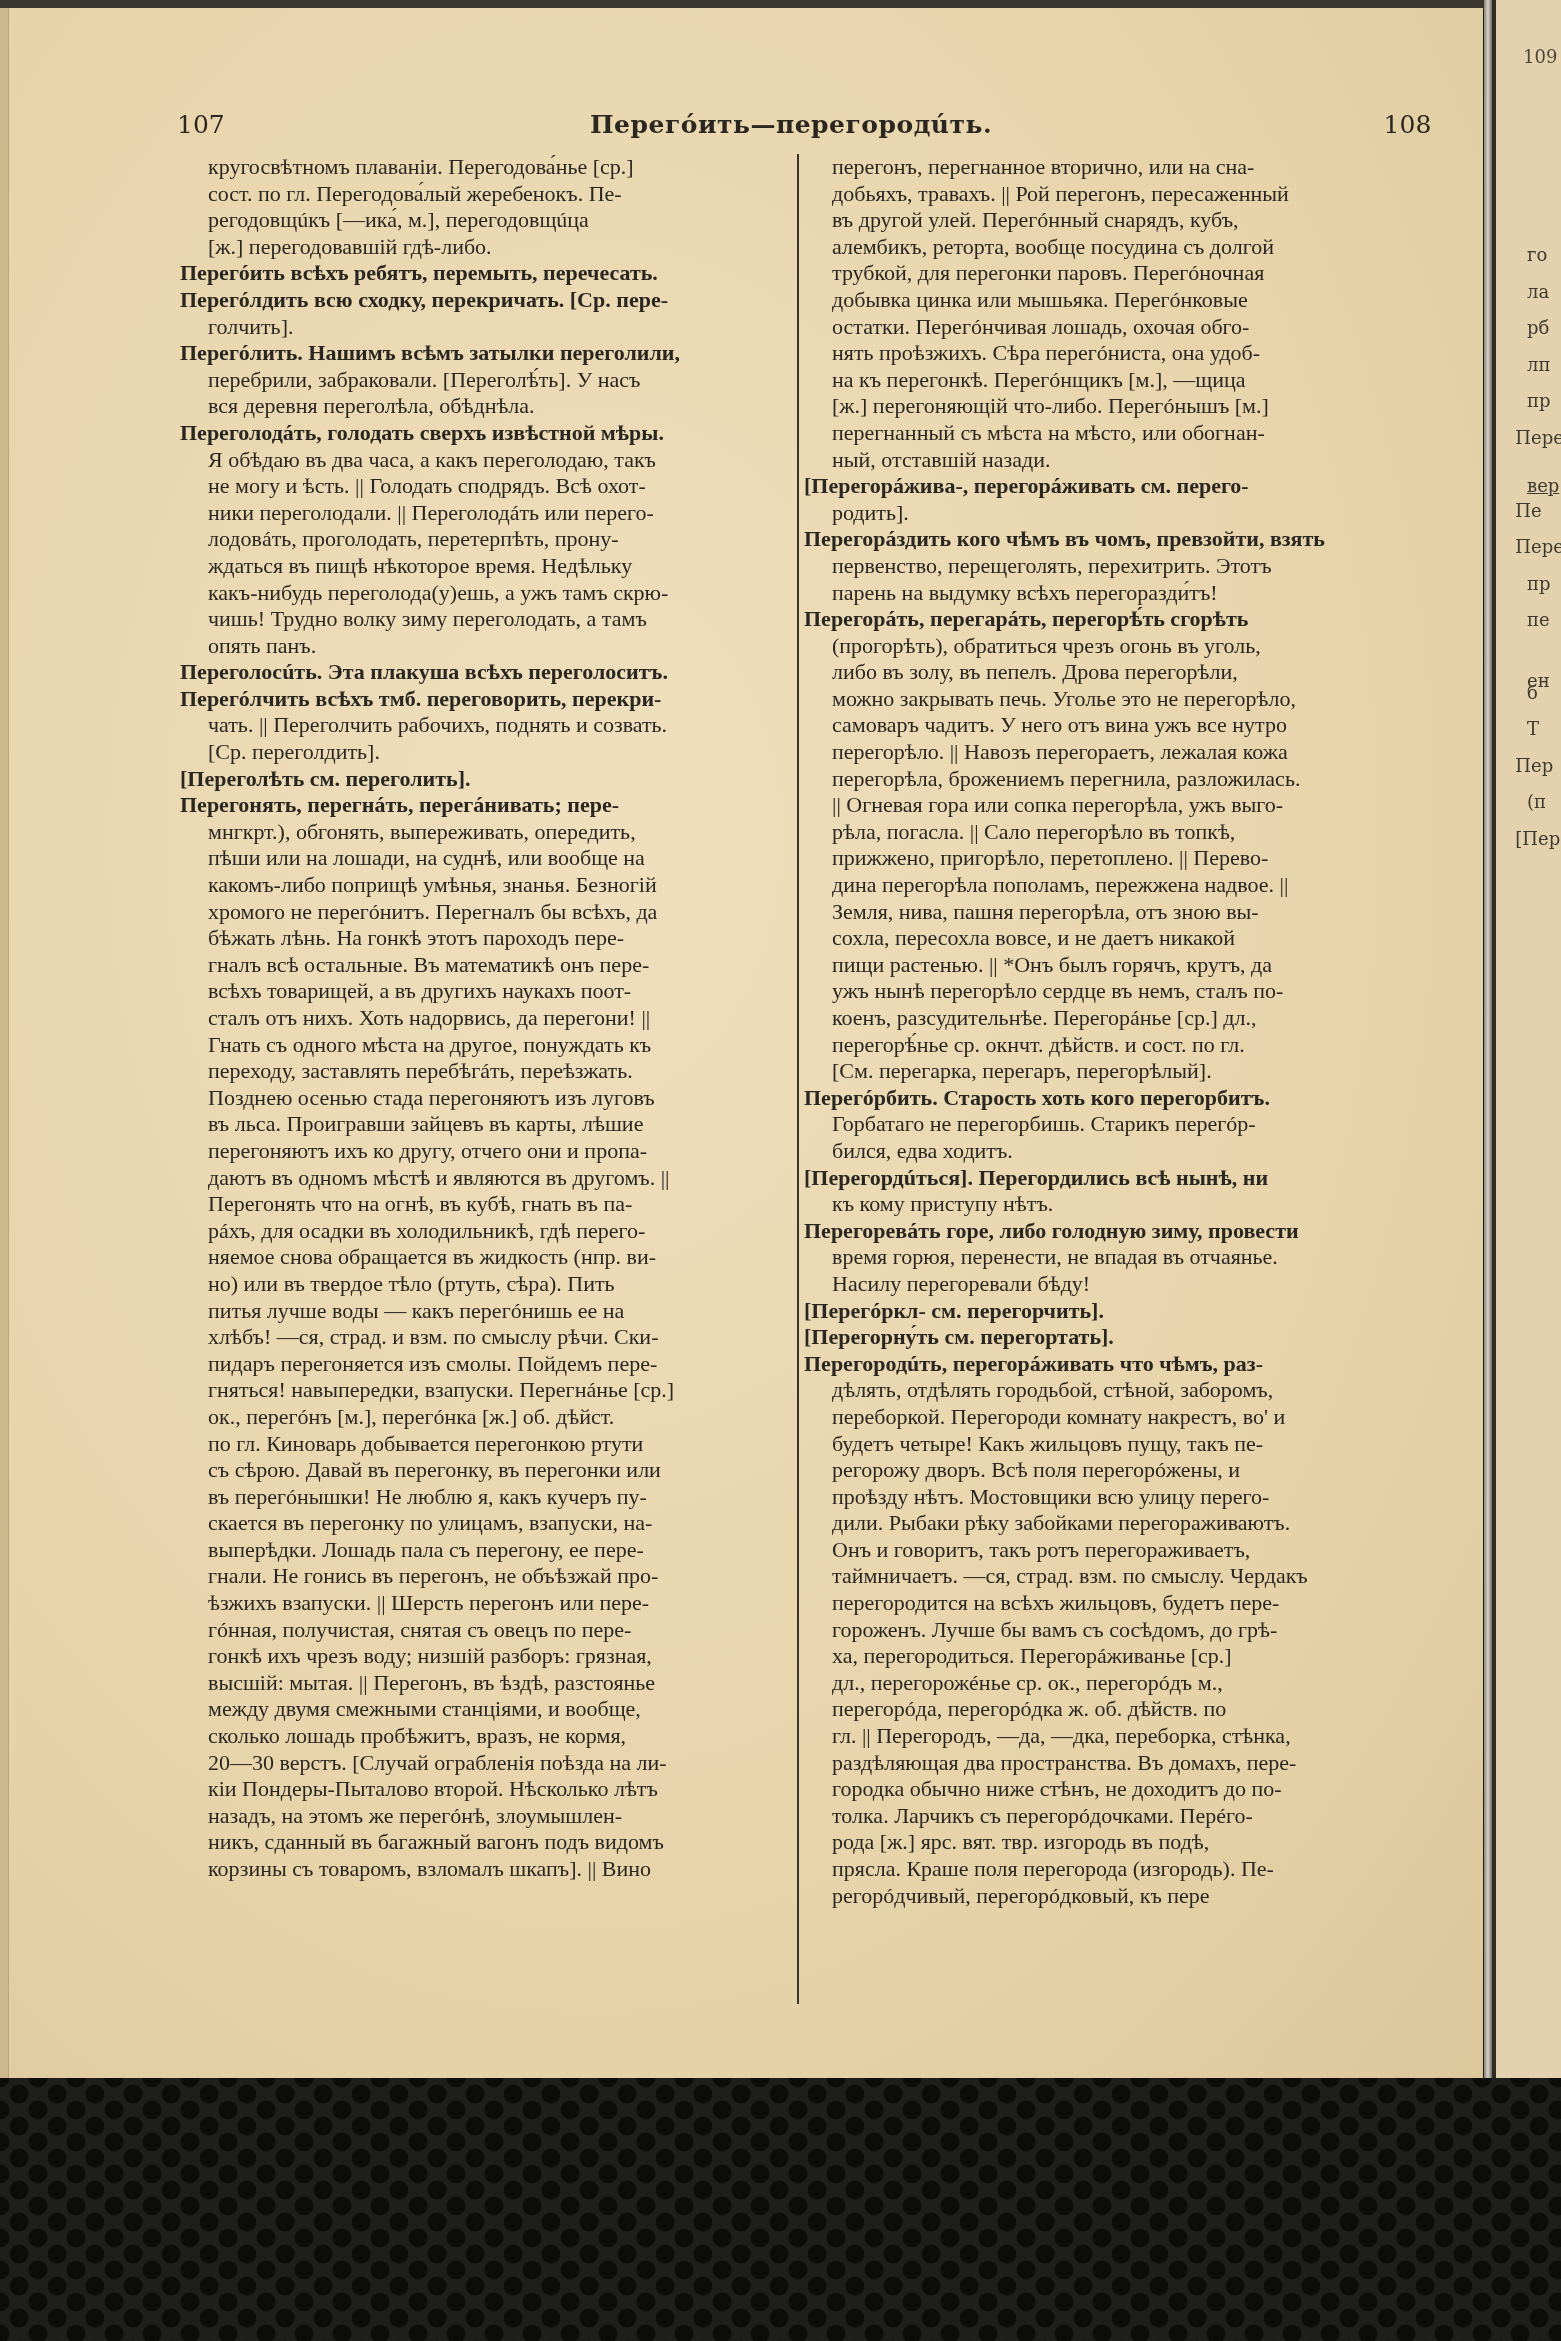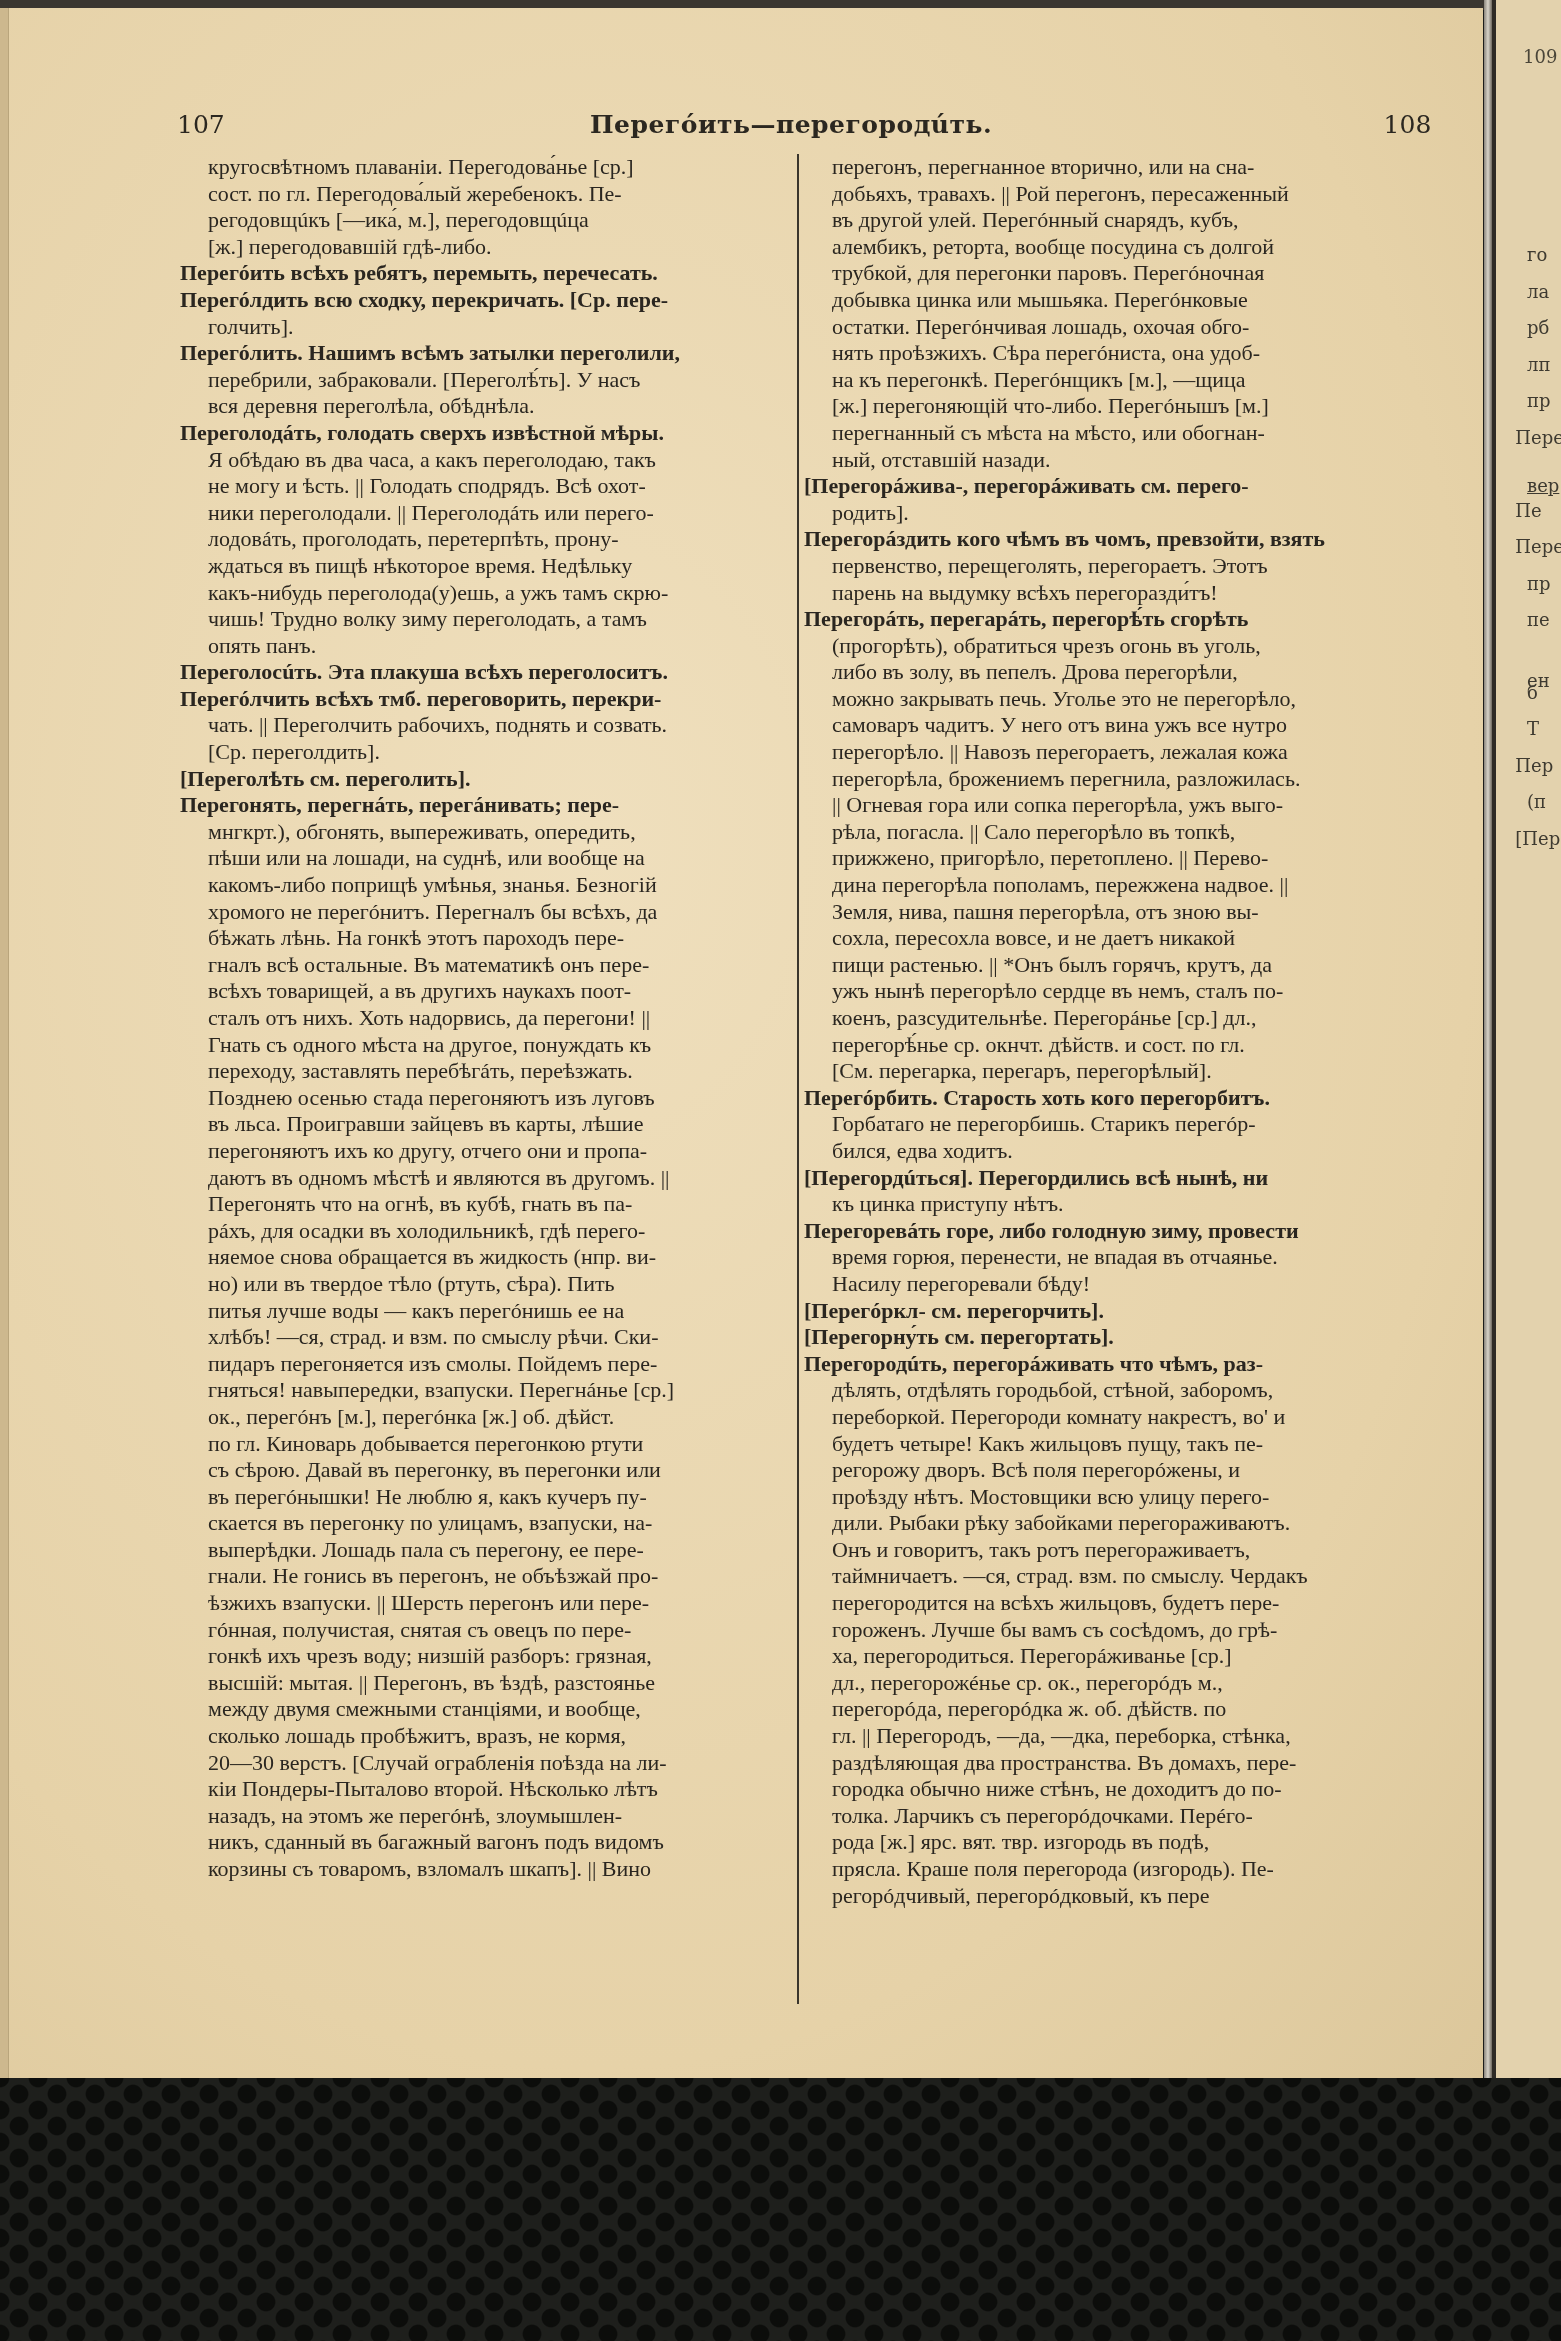--- a/index.html
+++ b/index.html
@@ -121,21 +121,21 @@
     <div class="line indent">добывка цинка или мышьяка. Перегóнковые</div>
     <div class="line indent">остатки. Перегóнчивая лошадь, охочая обго-</div>
     <div class="line indent">нять проѣзжихъ. Сѣра перегóниста, она удоб-</div>
     <div class="line indent">на къ перегонкѣ. Перегóнщикъ [м.], —щица</div>
     <div class="line indent">[ж.] перегоняющій что-либо. Перегóнышъ [м.]</div>
     <div class="line indent">перегнанный съ мѣста на мѣсто, или обогнан-</div>
     <div class="line indent">ный, отставшій назади.</div>
     <div class="line head">[Перегорáжива-, перегорáживать см. перего-</div>
     <div class="line indent">родить].</div>
     <div class="line head">Перегорáздить кого чѣмъ въ чомъ, превзойти, взять</div>
-    <div class="line indent">первенство, перещеголять, перегораетъ. Этотъ</div>
+    <div class="line indent">первенство, перещеголять, перехитрить. Этотъ</div>
     <div class="line indent">парень на выдумку всѣхъ перегоразди́тъ!</div>
     <div class="line head">Перегорáть, перегарáть, перегорѣ́ть сгорѣть</div>
     <div class="line indent">(прогорѣть), обратиться чрезъ огонь въ уголь,</div>
     <div class="line indent">либо въ золу, въ пепелъ. Дрова перегорѣли,</div>
     <div class="line indent">можно закрывать печь. Уголье это не перегорѣло,</div>
     <div class="line indent">самоваръ чадитъ. У него отъ вина ужъ все нутро</div>
     <div class="line indent">перегорѣло. || Навозъ перегораетъ, лежалая кожа</div>
     <div class="line indent">перегорѣла, брожениемъ перегнила, разложилась.</div>
     <div class="line indent">|| Огневая гора или сопка перегорѣла, ужъ выго-</div>
     <div class="line indent">рѣла, погасла. || Сало перегорѣло въ топкѣ,</div>
@@ -145,21 +145,21 @@
     <div class="line indent">сохла, пересохла вовсе, и не даетъ никакой</div>
     <div class="line indent">пищи растенью. || *Онъ былъ горячъ, крутъ, да</div>
     <div class="line indent">ужъ нынѣ перегорѣло сердце въ немъ, сталъ по-</div>
     <div class="line indent">коенъ, разсудительнѣе. Перегорáнье [ср.] дл.,</div>
     <div class="line indent">перегорѣ́нье ср. окнчт. дѣйств. и сост. по гл.</div>
     <div class="line indent">[См. перегарка, перегаръ, перегорѣлый].</div>
     <div class="line head">Перегóрбить. Старость хоть кого перегорбитъ.</div>
     <div class="line indent">Горбатаго не перегорбишь. Старикъ перегóр-</div>
     <div class="line indent">бился, едва ходитъ.</div>
     <div class="line head">[Перегордúться]. Перегордились всѣ нынѣ, ни</div>
-    <div class="line indent">къ цинка приступу нѣтъ.</div>
+    <div class="line indent">къ кому приступу нѣтъ.</div>
     <div class="line head">Перегоревáть горе, либо голодную зиму, провести</div>
     <div class="line indent">время горюя, перенести, не впадая въ отчаянье.</div>
     <div class="line indent">Насилу перегоревали бѣду!</div>
     <div class="line head">[Перегóркл- см. перегорчить].</div>
     <div class="line head">[Перегорну́ть см. перегортать].</div>
     <div class="line head">Перегородúть, перегорáживать что чѣмъ, раз-</div>
     <div class="line indent">дѣлять, отдѣлять городьбой, стѣной, заборомъ,</div>
     <div class="line indent">переборкой. Перегороди комнату накрестъ, во' и</div>
     <div class="line indent">будетъ четыре! Какъ жильцовъ пущу, такъ пе-</div>
     <div class="line indent">регорожу дворъ. Всѣ поля перегорóжены, и</div>

